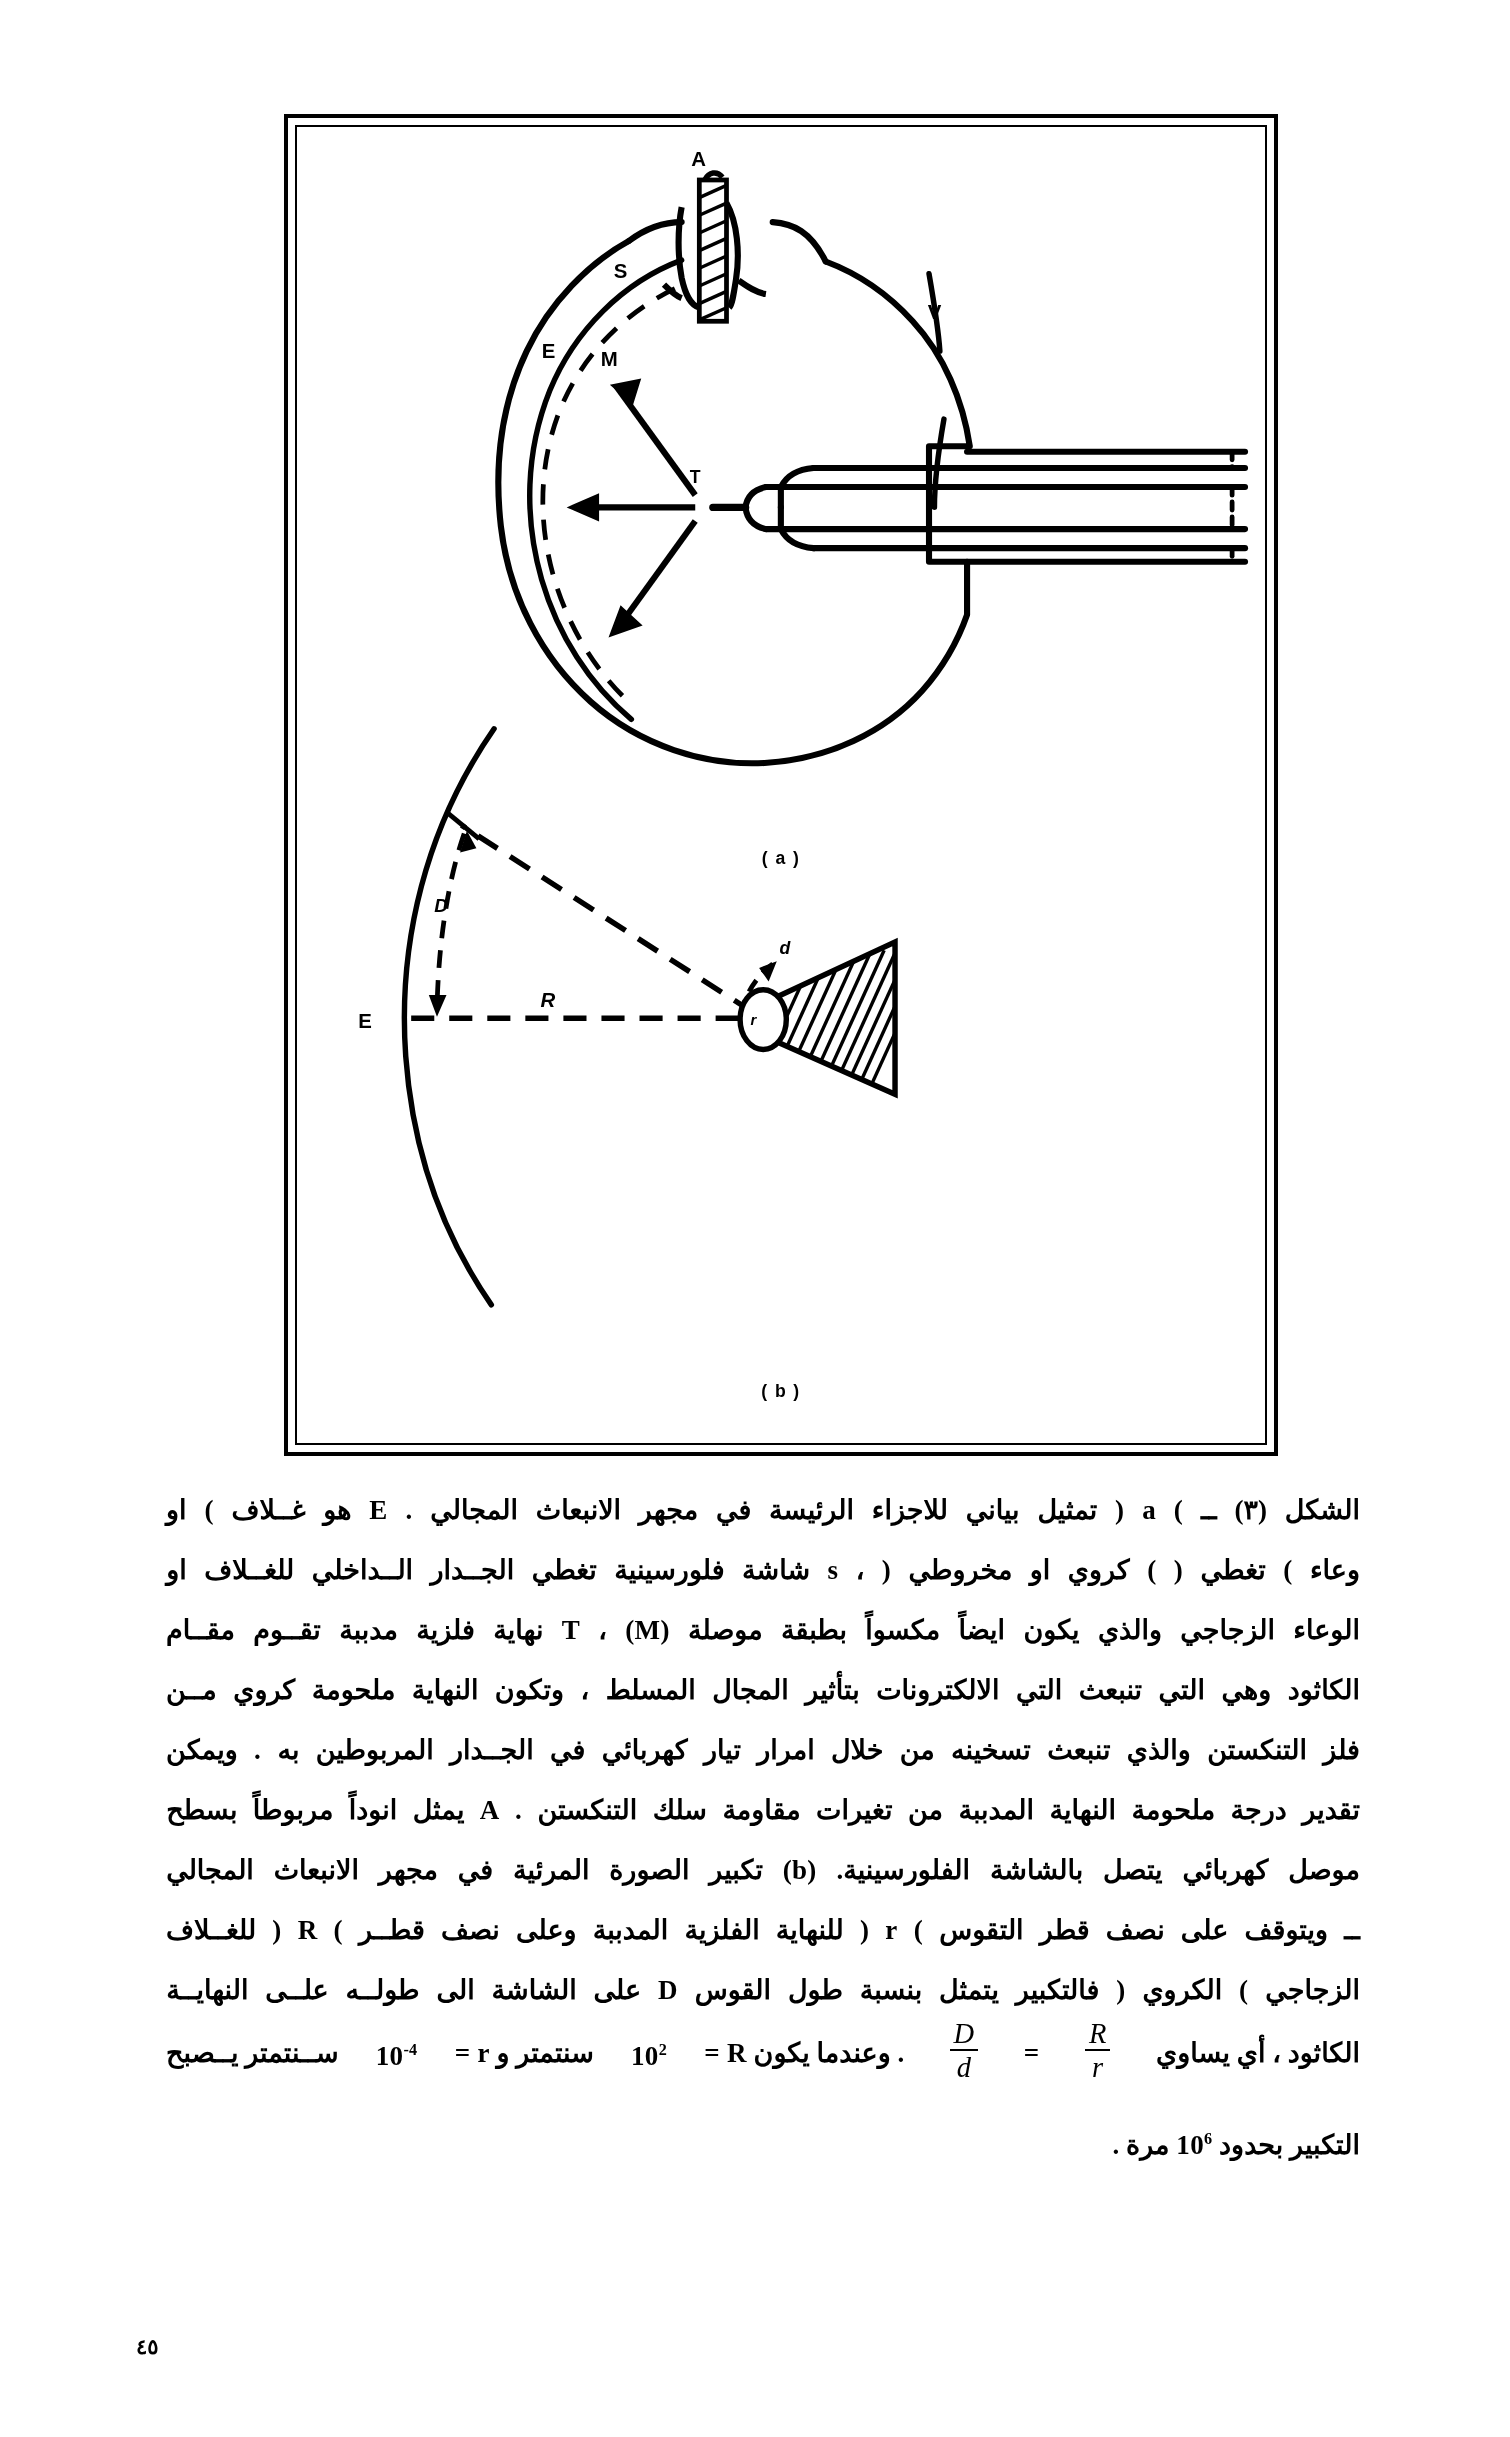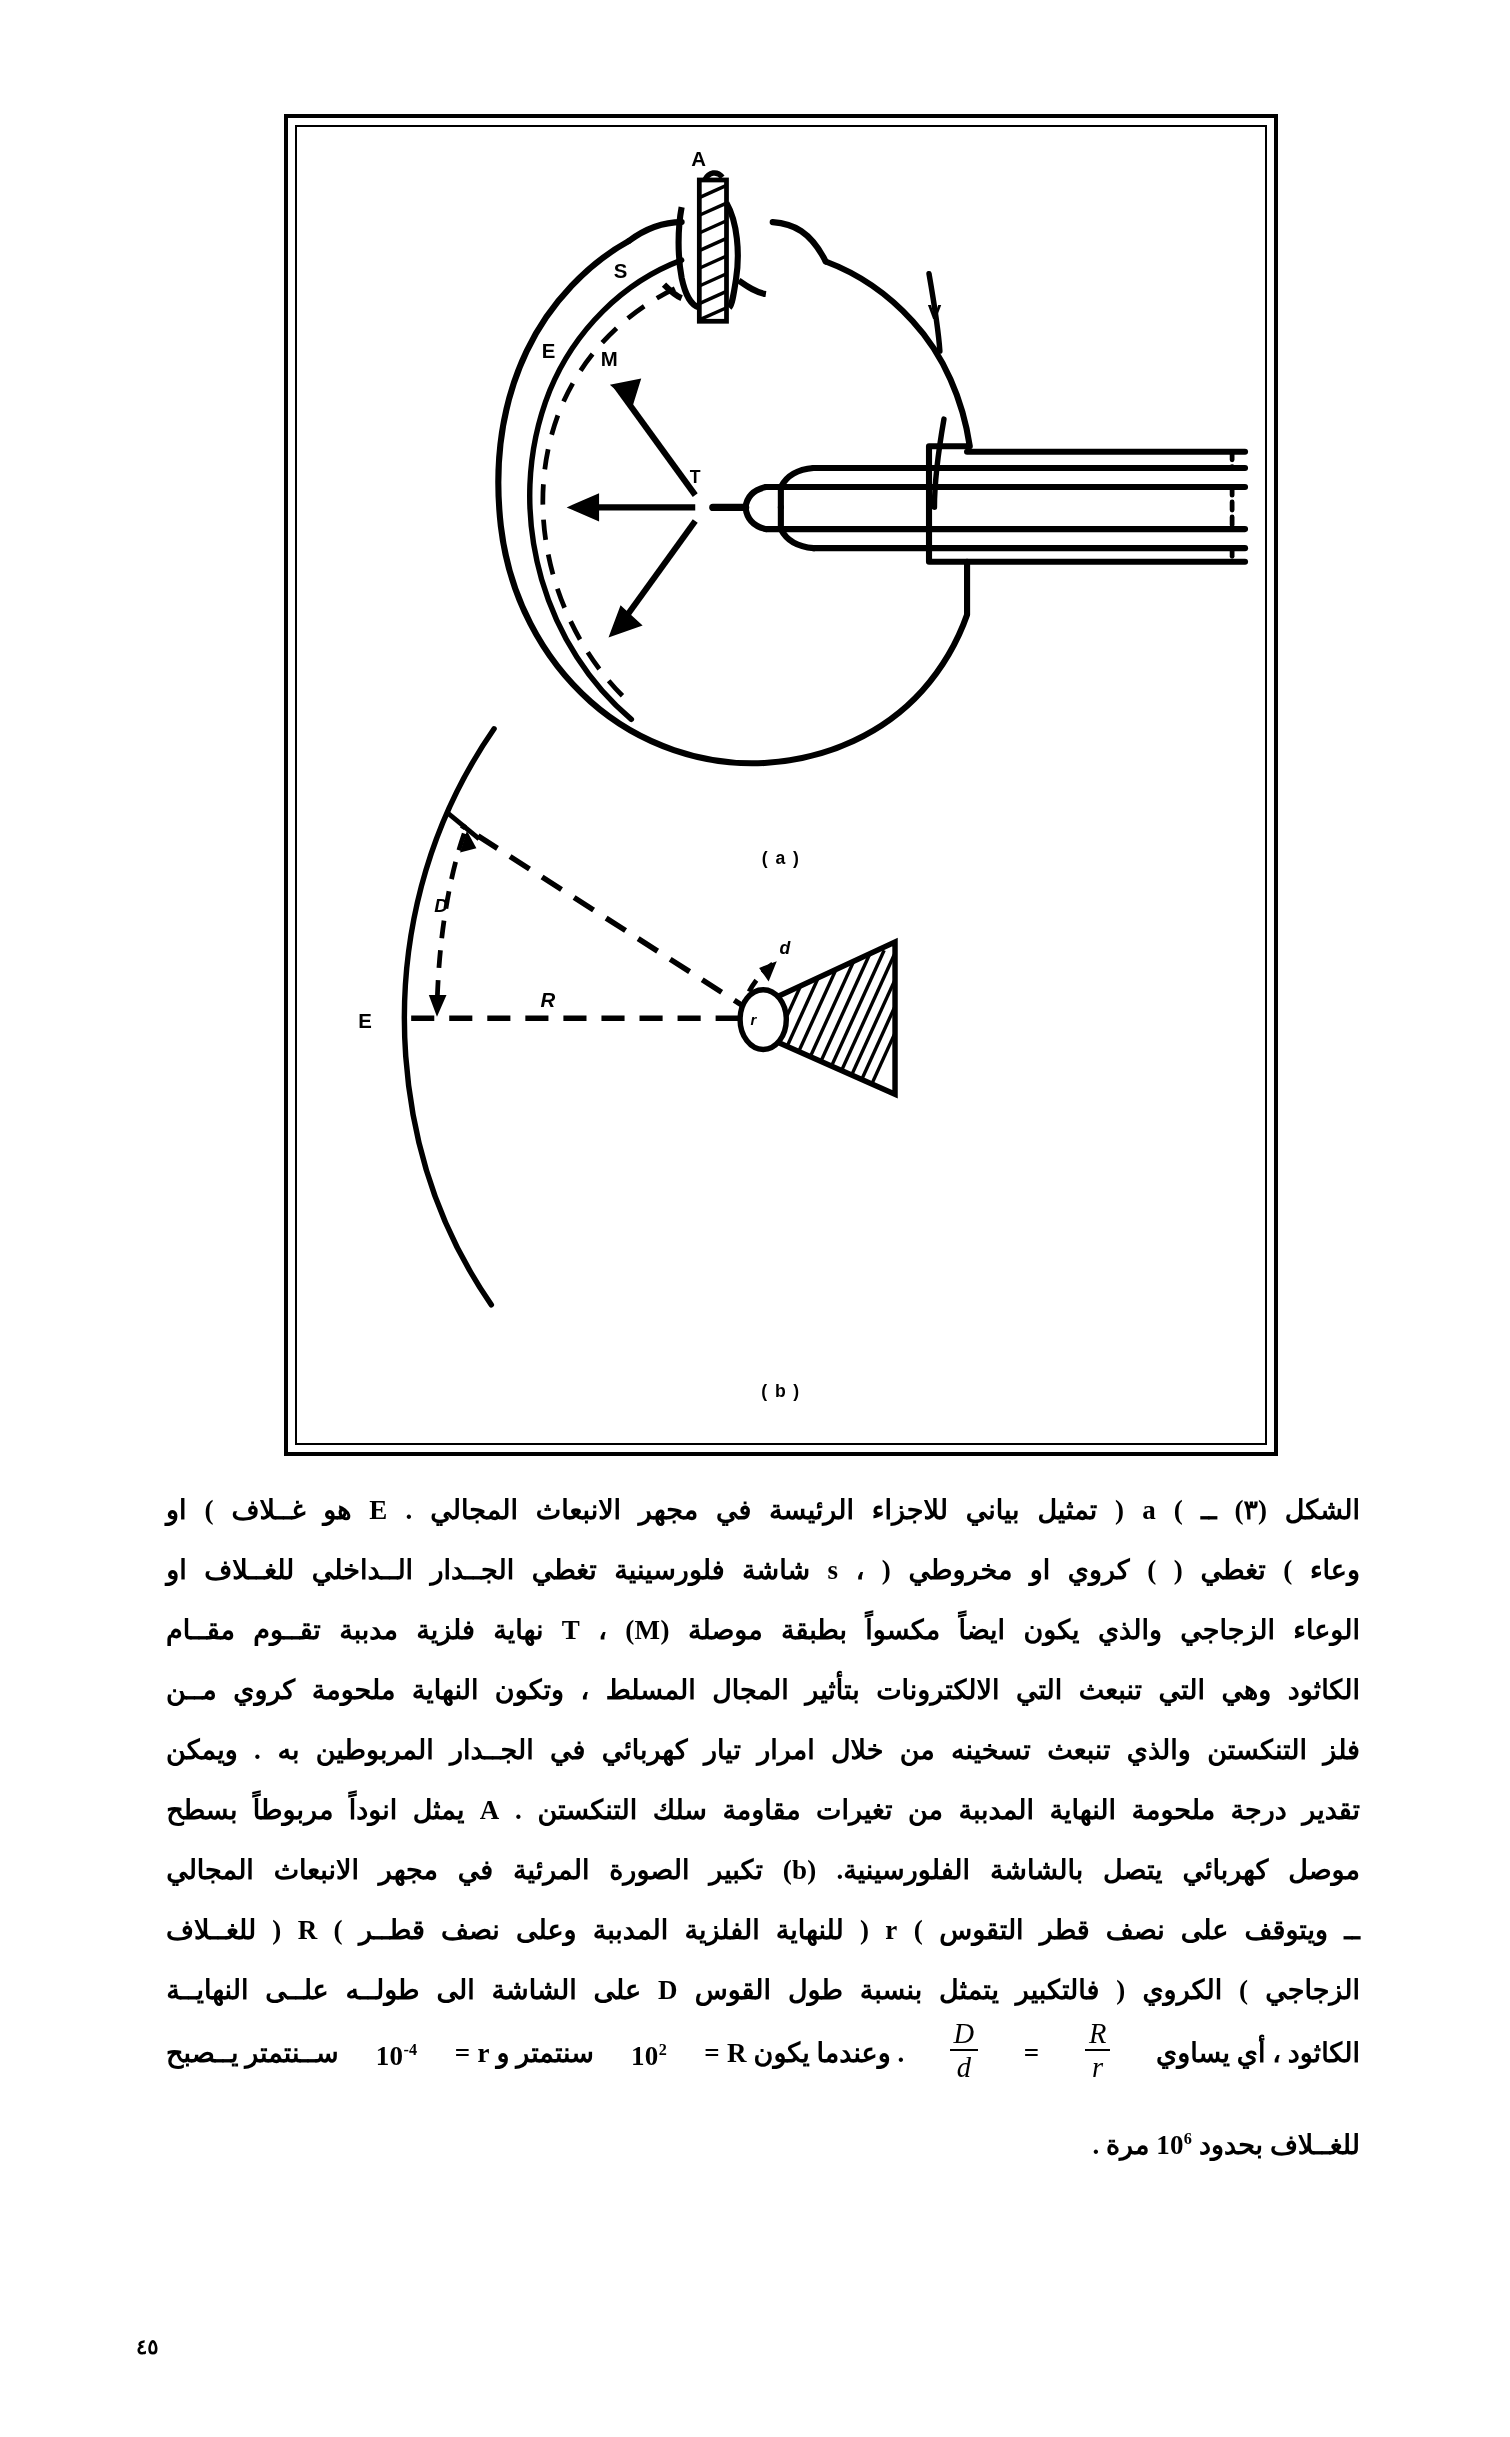--- a/index.html
+++ b/index.html
@@ -469,17 +469,17 @@
       <span class="frac">
         <span class="num">D</span>
         <span class="den">d</span>
       </span>
       <span class="w">. وعندما يكون R =</span>
       <span class="w ltr">10<sup class="exp">2</sup></span>
       <span class="w">سنتمتر و r =</span>
       <span class="w ltr">10<sup class="exp">-4</sup></span>
       <span class="w">ســنتمتر يــصبح</span>
     </div>
-  <div class="cap-line plain" id="last-line" style="text-align: right; text-align-last: right; white-space: nowrap; direction: rtl; margin-top: 23px;"><span>للغــلاف بحدود </span><span class="ltr">10<sup class="exp">6</sup></span><span> مرة .</span></div>
+  <div class="cap-line plain" id="last-line" style="text-align: right; text-align-last: right; white-space: nowrap; direction: rtl; margin-top: 23px;"><span>التكبير بحدود </span><span class="ltr">10<sup class="exp">6</sup></span><span> مرة .</span></div>
 </div>
 
 <div id="page-number">٤٥</div>
 
 
 </body></html>

